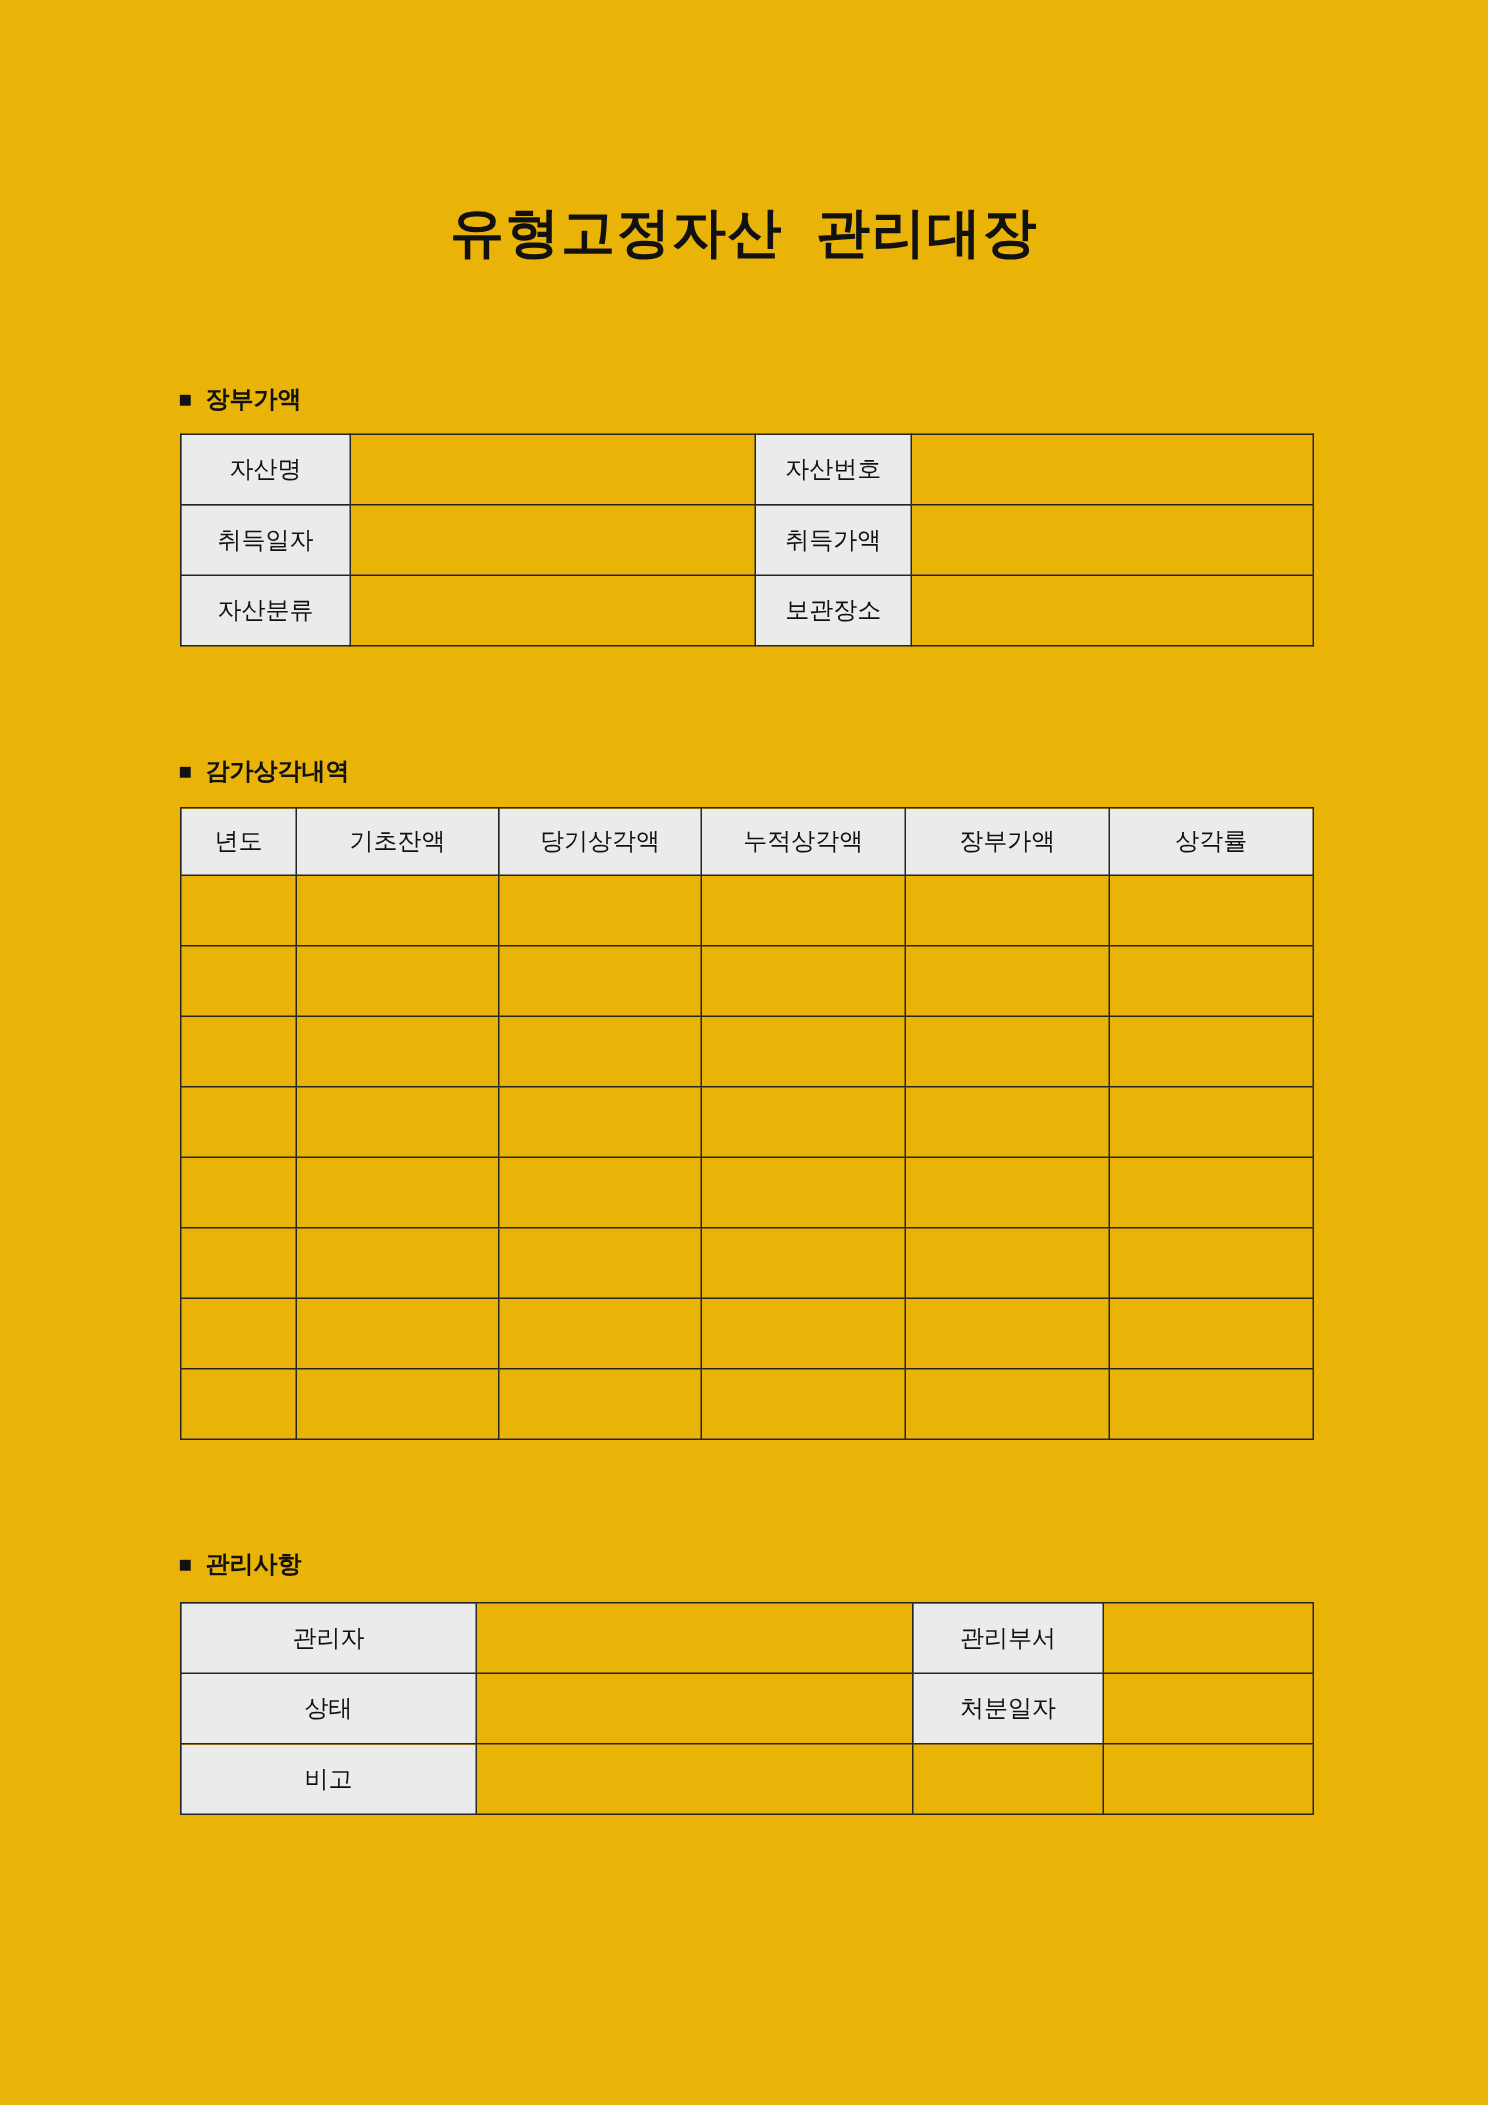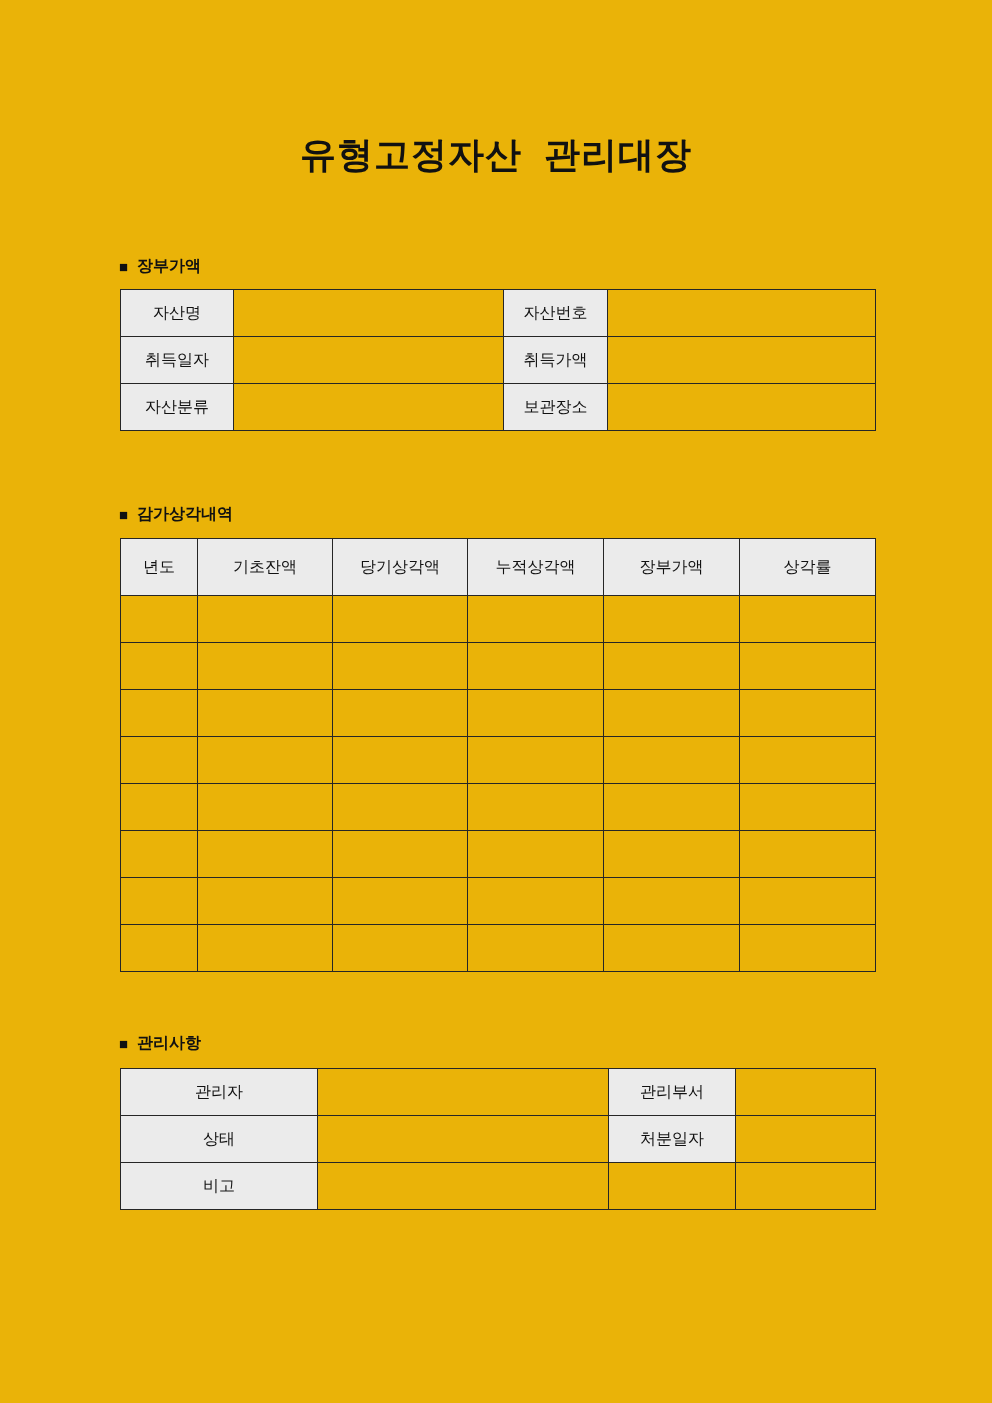--- a/index.html
+++ b/index.html
@@ -66,21 +66,21 @@
     vertical-align: middle;
     padding: 0 4px;
     color: #111111;
     overflow: hidden;
   }
   .label-cell,
   #table-dep thead th {
     background: #ebebeb;
   }
   #table-basic tr { height: 47px; }
-  #table-dep thead tr { height: 57px; padding-left: 24px; }
+  #table-dep thead tr { height: 45px; padding-left: 24px; }
   #table-dep tbody tr { height: 47px; }
   #table-mgmt tr { height: 47px; }
 </style>
 </head>
 <body>
 
 <div class="page">
 
   <div class="doc-title">유형고정자산  관리대장</div>
 

